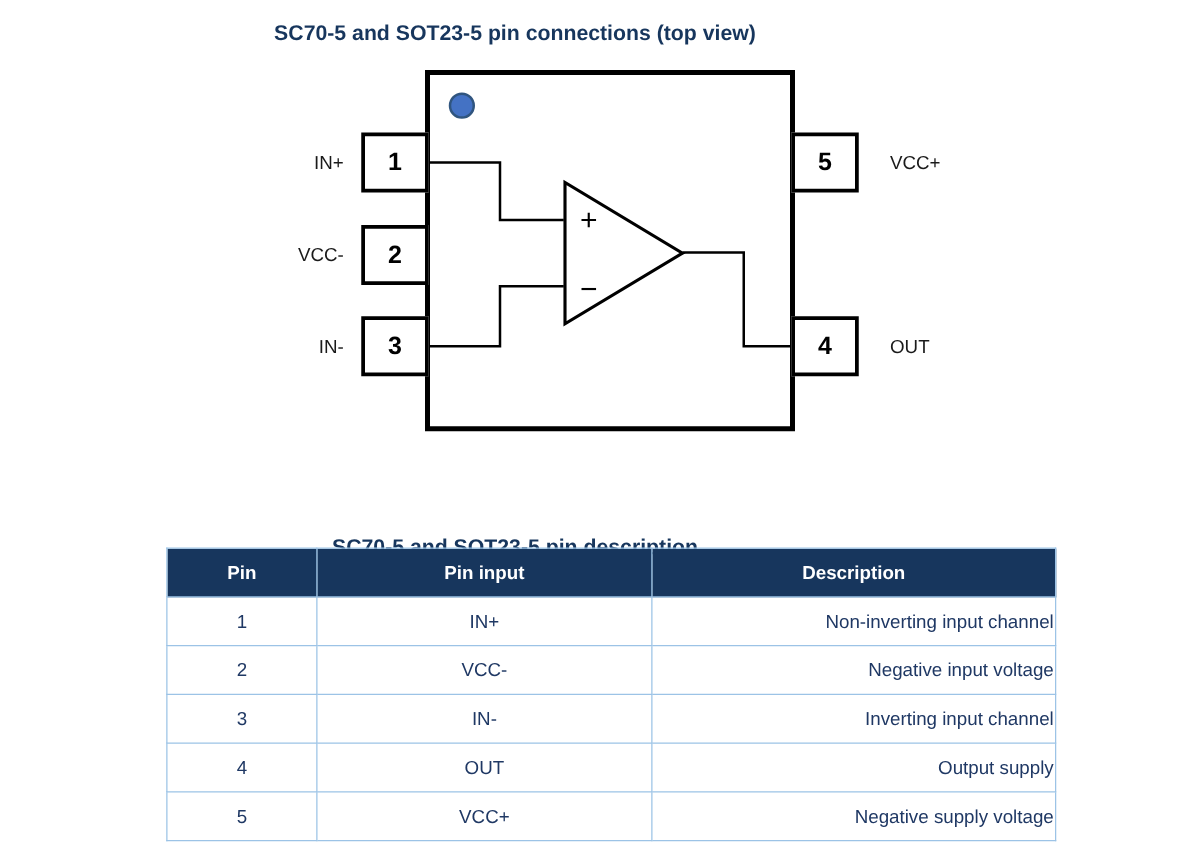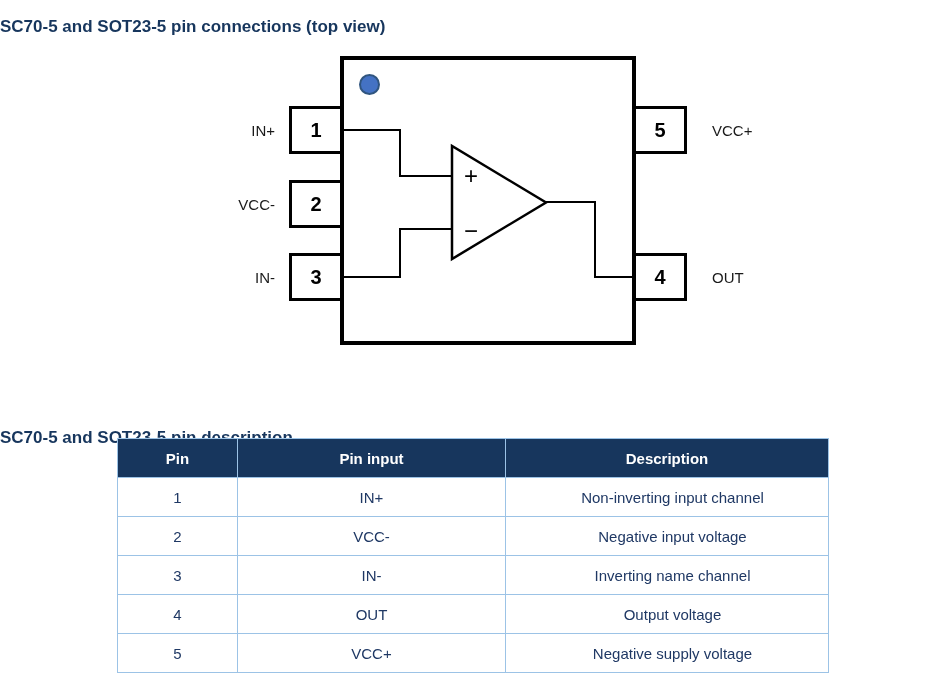--- a/index.html
+++ b/index.html
@@ -12,20 +12,21 @@
     width: 950px;
     height: 676px;
     font-family: "Liberation Sans", sans-serif;
     overflow: hidden;
   }
 
   .section-title {
     position: absolute;
     left: 0;
     width: 824px;
+    text-align: center;
     font-weight: bold;
     font-size: 17px;
     color: #17365D;
   }
   #diagram-title { top: 17px; }
   #table-title   { top: 392px; margin-top: 36px; }
 
   
   .package {
     position: absolute;
@@ -87,21 +88,21 @@
     height: 21px;
     border-radius: 50%;
     background: #4472C4;
     border: 2px solid #30557F;
     box-sizing: border-box;
   }
 
   
   table.pin-table {
     position: absolute;
-    left: 117px;
+    left: 133px;
     top: 438px;
     width: 711px;
     border-collapse: collapse;
     font-size: 15px;
     table-layout: fixed;
   }
   table.pin-table th {
     background: #17365D;
     color: #ffffff;
     font-weight: bold;
@@ -110,21 +111,21 @@
     text-align: center;
   }
   table.pin-table td {
     border: 1px solid #9CC3E6;
     color: #1F3864;
     height: 36px;
     text-align: center;
     background: #ffffff;
   }
   table.pin-table td.desc {
-    text-align: center;
+    text-align: right;
     padding-left: 12px;
   }
 </style>
 </head>
 <body>
 
 <div id="diagram-title" class="section-title">SC70-5 and SOT23-5 pin connections (top view)</div>
 
 <div class="package"></div>
 
@@ -185,26 +186,26 @@
       <td class="desc">Non-inverting input channel</td>
     </tr>
     <tr>
       <td>2</td>
       <td>VCC-</td>
       <td class="desc">Negative input voltage</td>
     </tr>
     <tr>
       <td>3</td>
       <td>IN-</td>
-      <td class="desc">Inverting name channel</td>
+      <td class="desc">Inverting input channel</td>
     </tr>
     <tr>
       <td>4</td>
       <td>OUT</td>
-      <td class="desc">Output voltage</td>
+      <td class="desc">Output supply</td>
     </tr>
     <tr>
       <td>5</td>
       <td>VCC+</td>
       <td class="desc">Negative supply voltage</td>
     </tr>
   </tbody>
 </table>
 
 </body></html>

